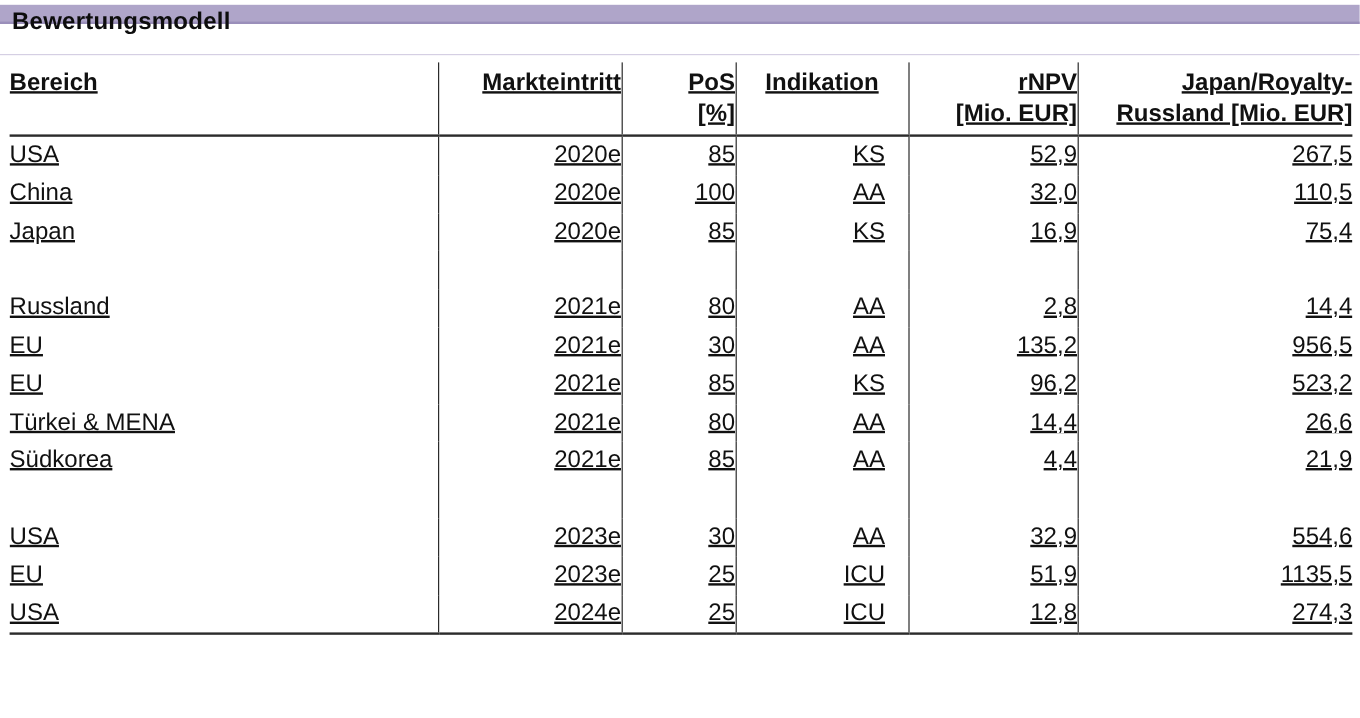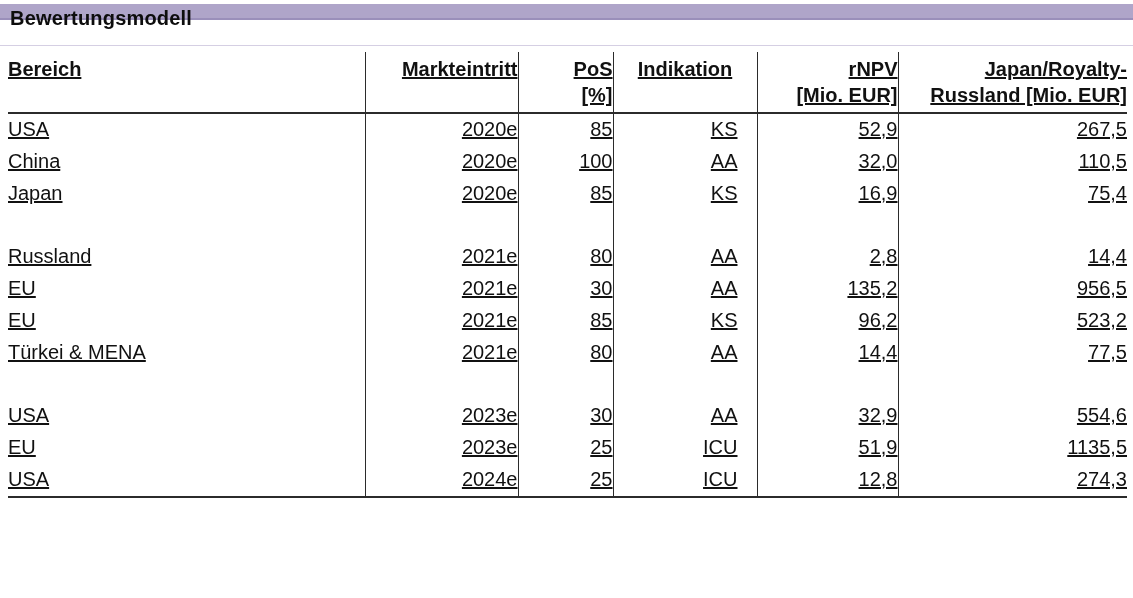--- a/index.html
+++ b/index.html
@@ -180,21 +180,29 @@
           <td class="al-right bl cell-indikation">KS</td>
           <td class="al-right bl cell-rnpv">96,2</td>
           <td class="al-right bl cell-sales">523,2</td>
         </tr>
         <tr>
           <td class="al-left cell-bereich">Türkei &amp; MENA</td>
           <td class="al-right bl cell-markteintritt">2021e</td>
           <td class="al-right bl cell-pos">80</td>
           <td class="al-right bl cell-indikation">AA</td>
           <td class="al-right bl cell-rnpv">14,4</td>
-          <td class="al-right bl cell-sales">77,5</td>
+          <td class="al-right bl cell-sales">26,6</td>
+        </tr>
+        <tr>
+          <td class="al-left cell-bereich">Südkorea</td>
+          <td class="al-right bl cell-markteintritt">2021e</td>
+          <td class="al-right bl cell-pos">85</td>
+          <td class="al-right bl cell-indikation">AA</td>
+          <td class="al-right bl cell-rnpv">4,4</td>
+          <td class="al-right bl cell-sales">21,9</td>
         </tr>
         <tr>
           <td class="al-left cell-bereich"></td>
           <td class="al-right bl cell-markteintritt"></td>
           <td class="al-right bl cell-pos"></td>
           <td class="al-right bl cell-indikation"></td>
           <td class="al-right bl cell-rnpv"></td>
           <td class="al-right bl cell-sales"></td>
         </tr>
         <tr>

